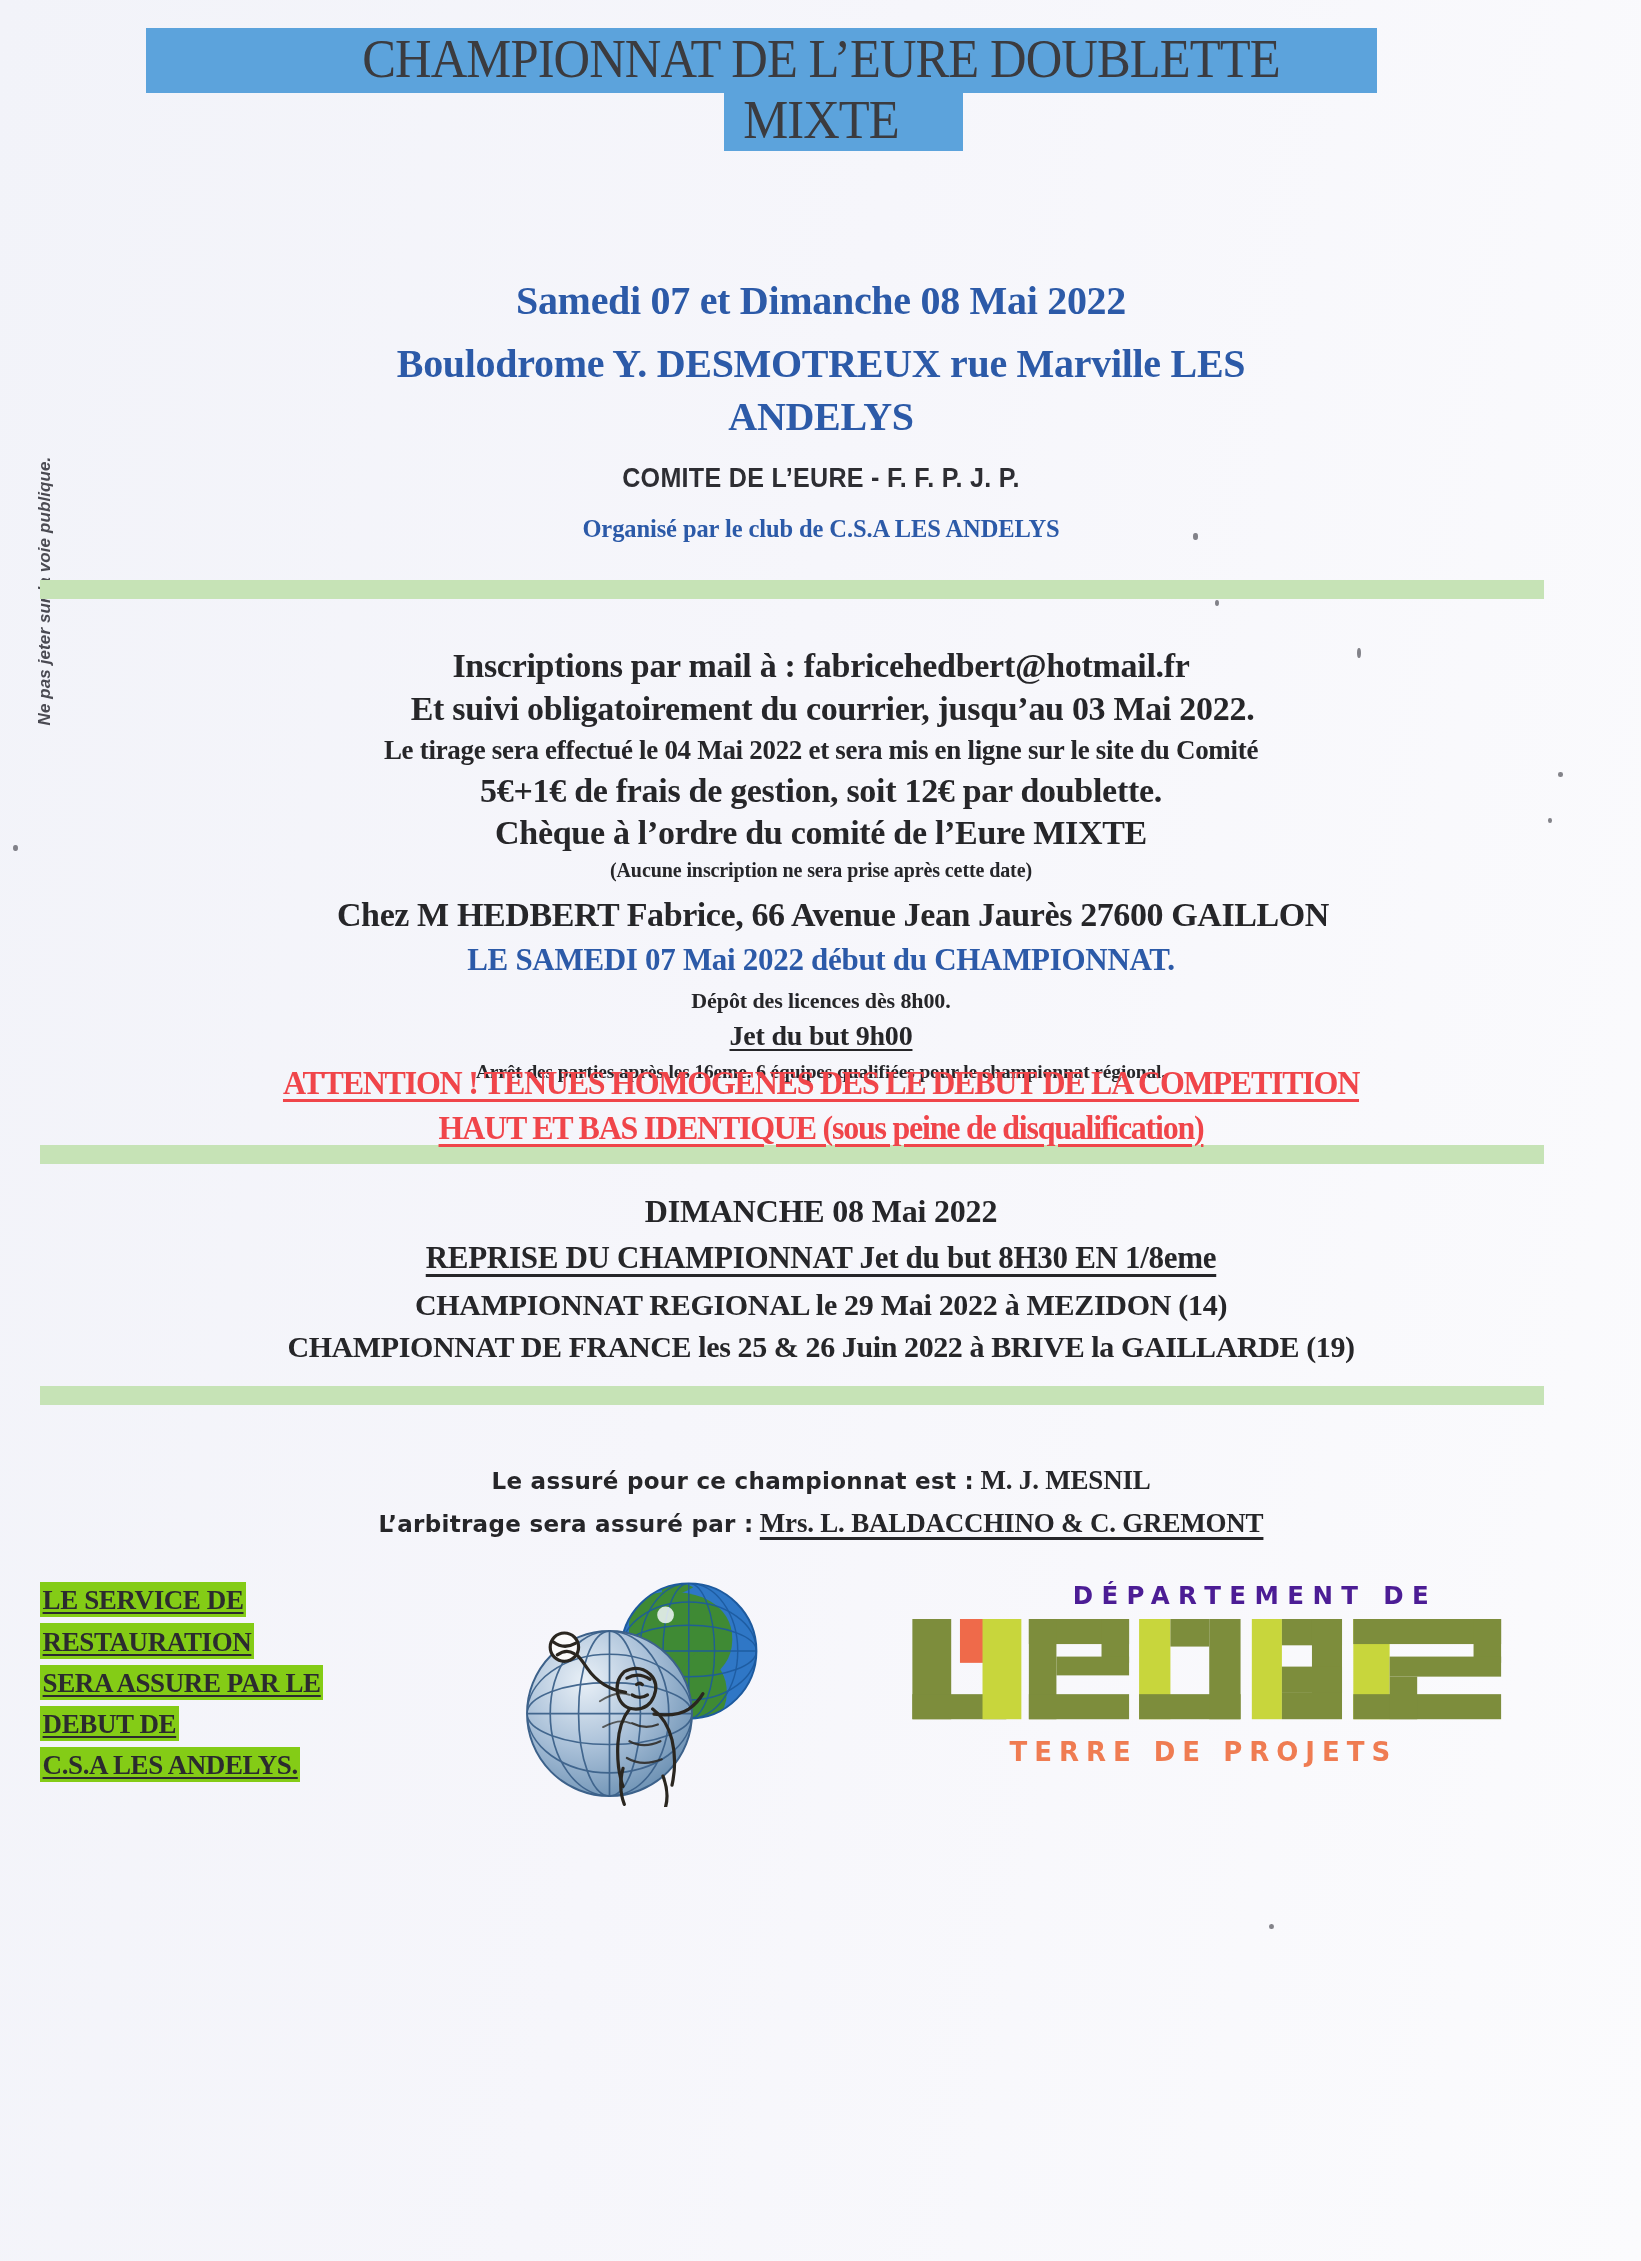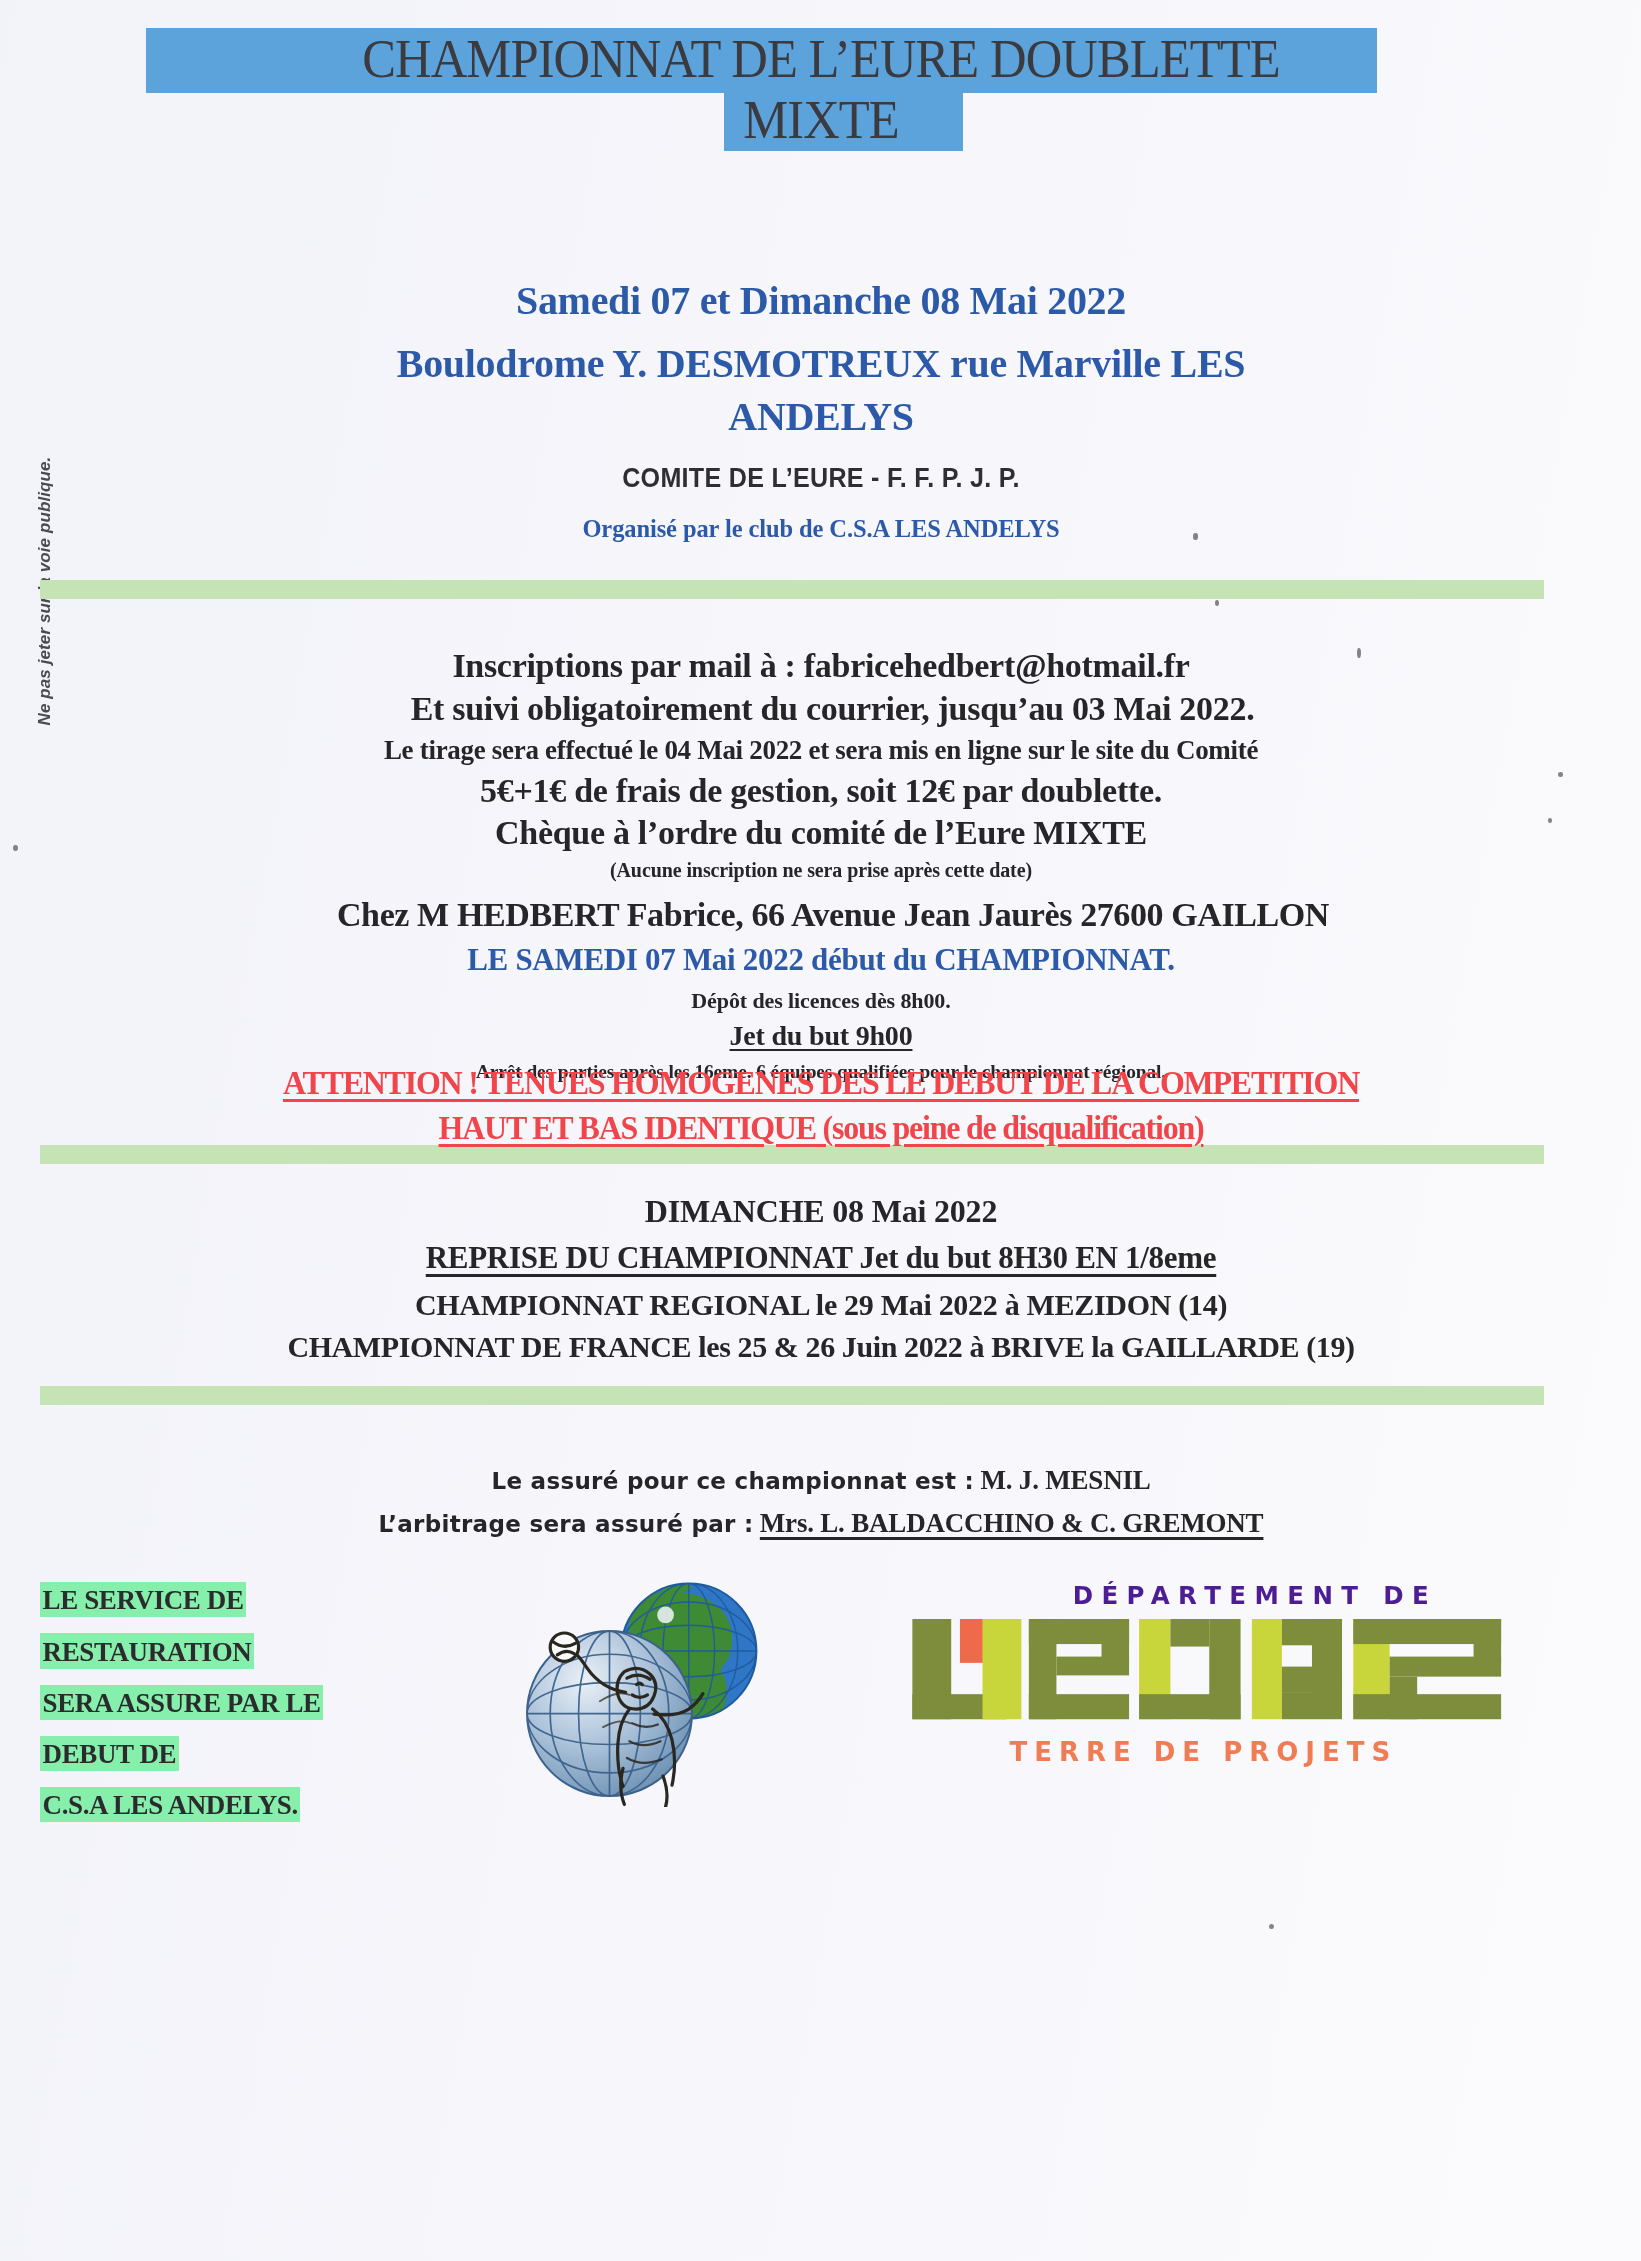--- a/index.html
+++ b/index.html
@@ -230,23 +230,24 @@
     font-family: "Liberation Serif", serif;
     font-weight: bold;
     font-size: 27px;
     line-height: 34px;
     color: #2b2b2e;
     letter-spacing: -0.4px;
   }
   .resto .rl {
     display: block;
     width: fit-content;
-    background: #86efac;
+    background: #84cc16;
     padding: 1.3px 2.6px 0 2.6px;
-    margin-bottom: 16px;
+    margin-bottom: 6px;
+    text-decoration: underline;
     text-underline-offset: 2.6px;
     text-decoration-thickness: 1.9px;
   }
 
   
   .ffpjp {
     position: absolute;
     left: 503px;
     top: 1575px;
     width: 271px;

